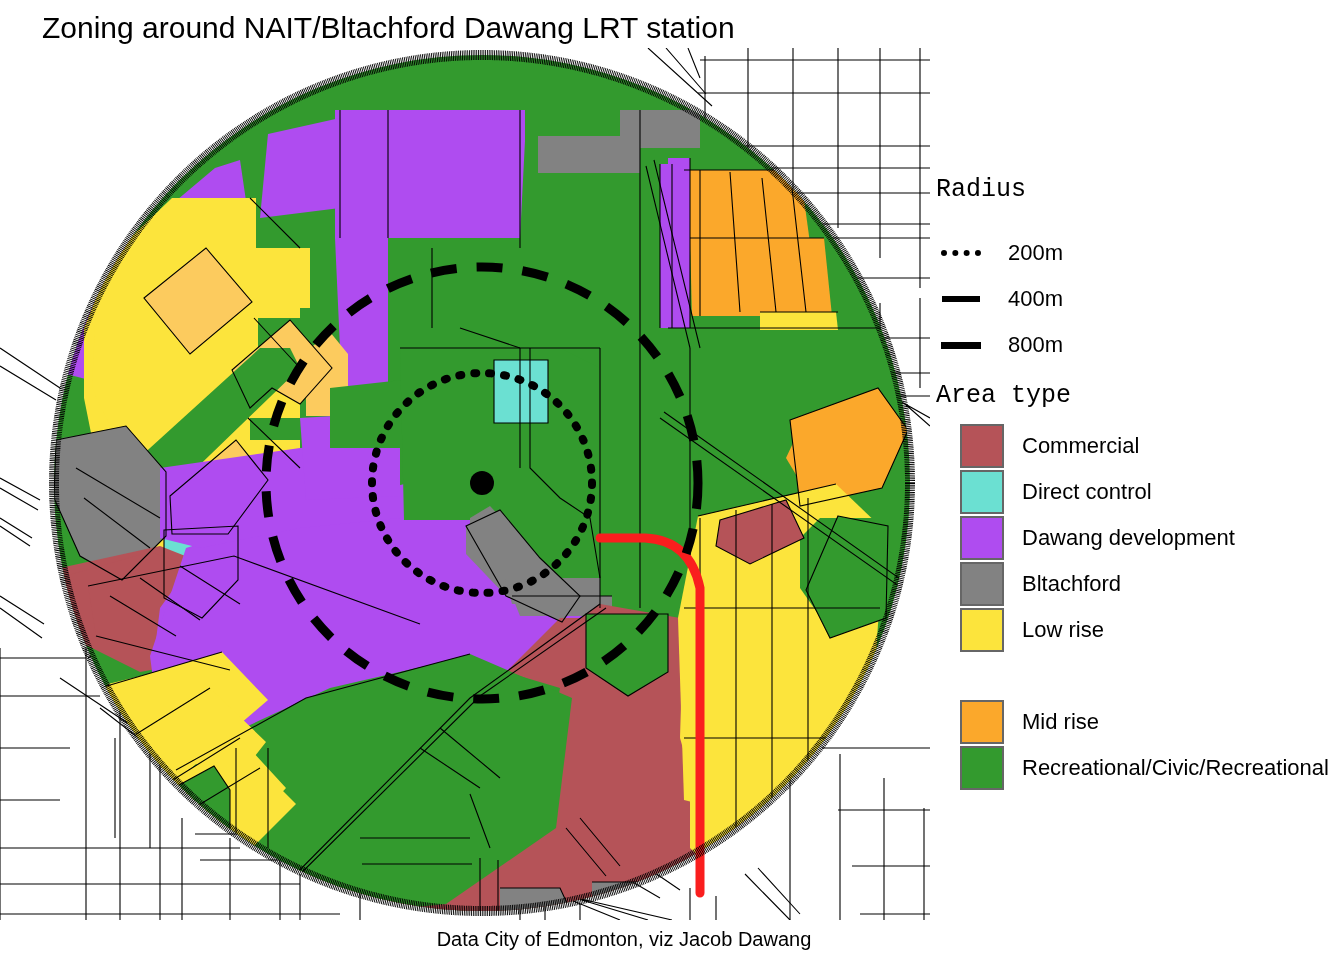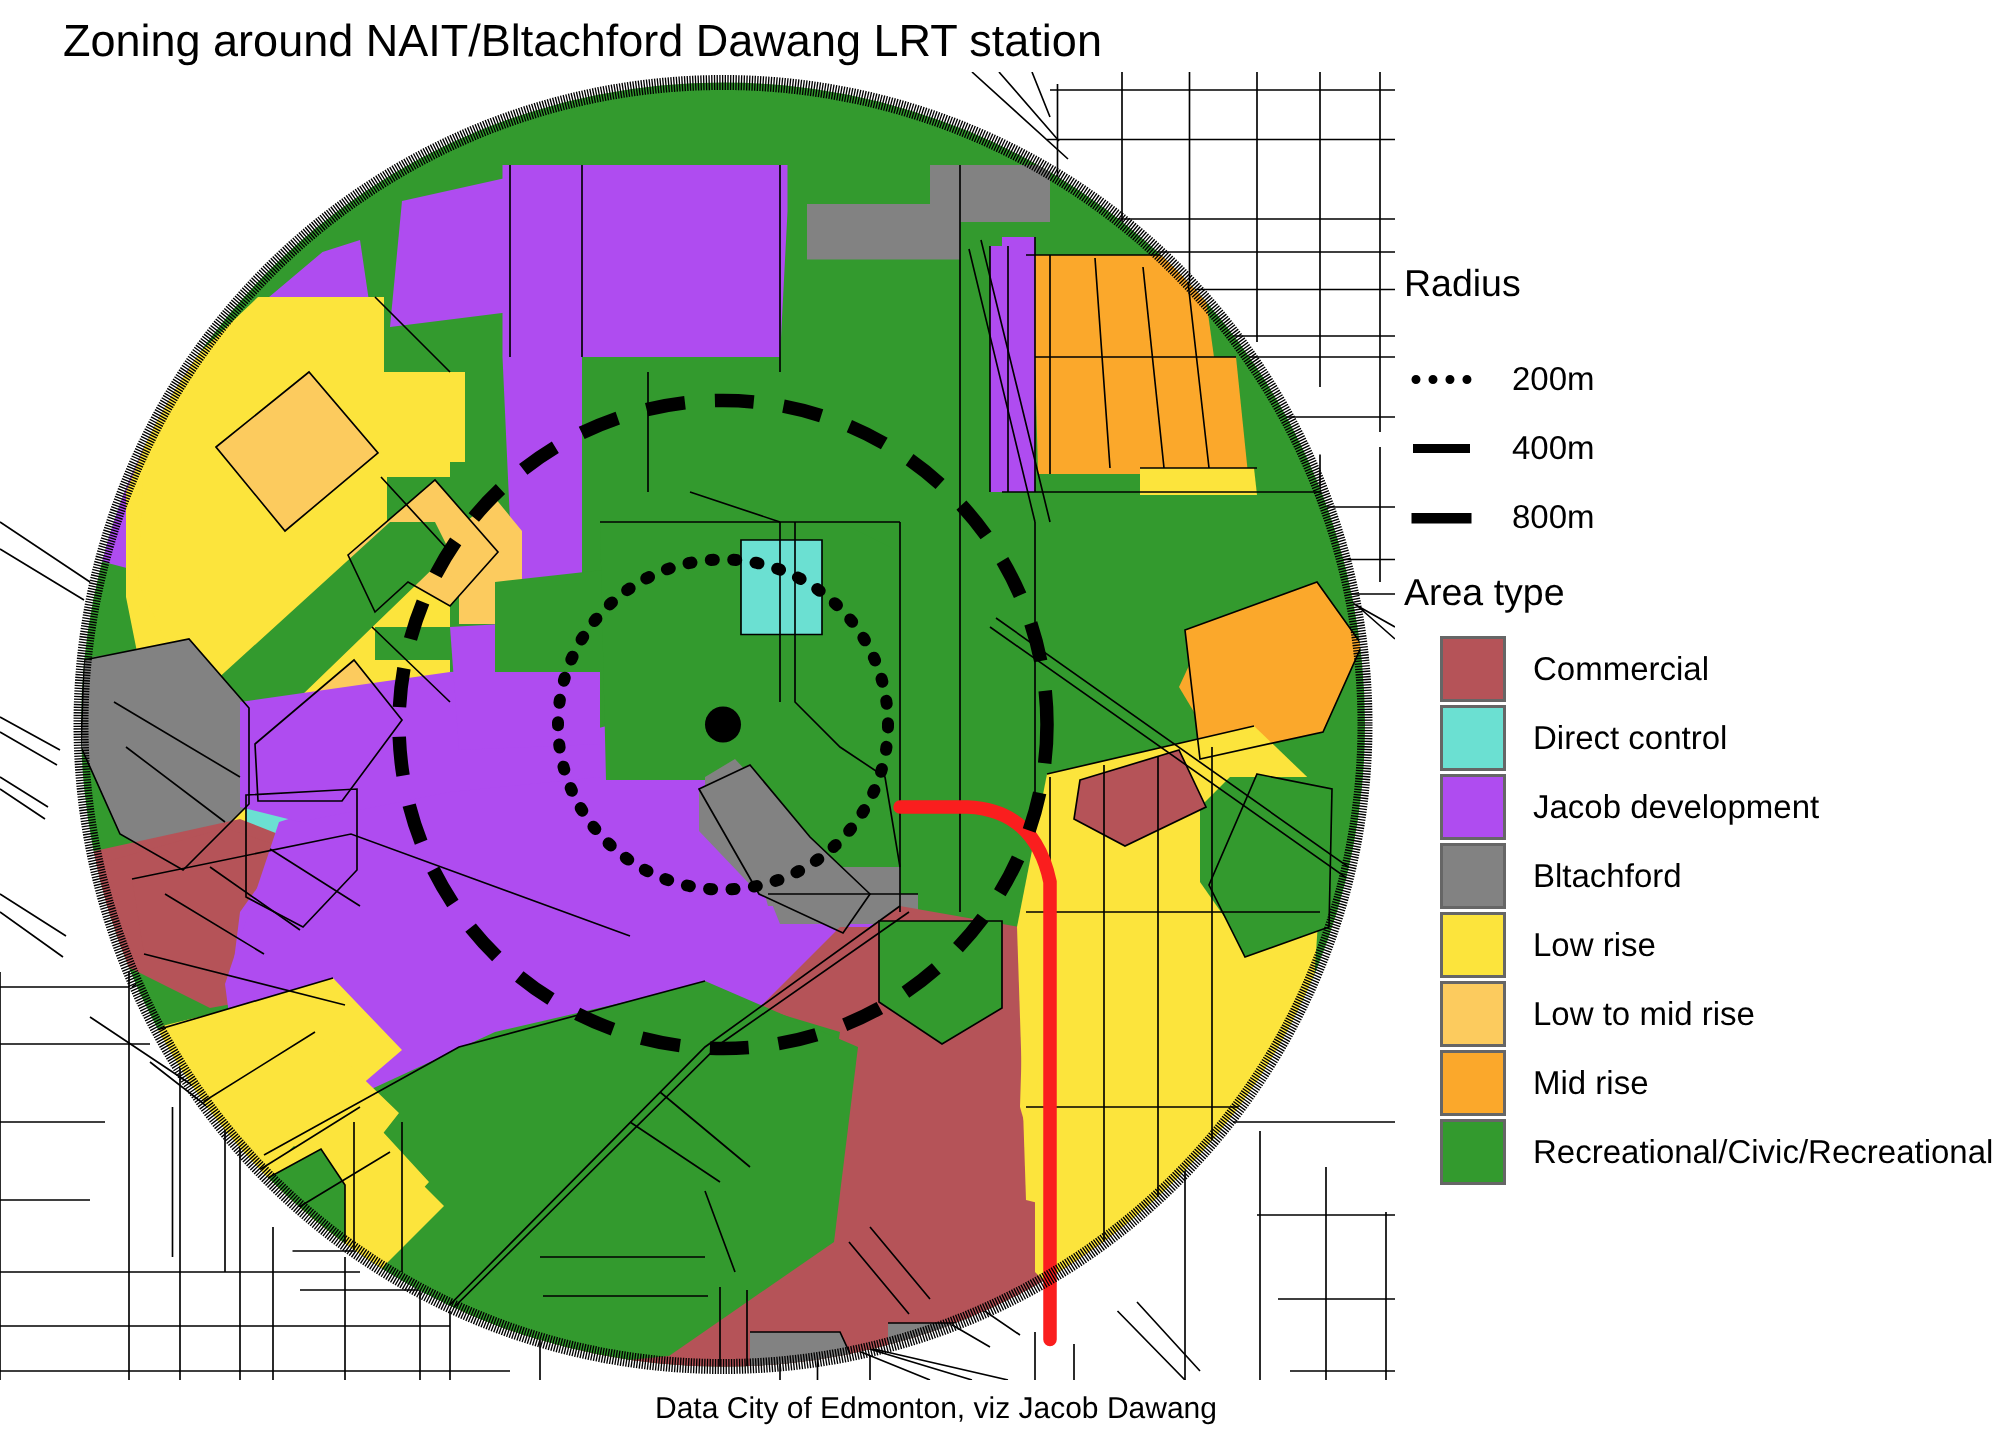--- a/index.html
+++ b/index.html
@@ -49,20 +49,21 @@
     left: 930px;
     top: 48px;
     width: 414px;
     height: 872px;
   }
   .legend-title {
     position: absolute;
     font-size: 25px;
     color: #000000;
     white-space: nowrap;
+    font-family: Liberation Mono, monospace;
   }
   #radius-title { left: 6px; top: 127px; }
   #areatype-title { left: 6px; top: 333px; }
   .radius-row {
     position: absolute;
     left: 0px;
     height: 46px;
     display: flex;
     align-items: center;
   }
@@ -357,37 +358,33 @@
     <span class="area-label">Commercial</span>
   </div>
 
   <div class="area-row" style="top:421px">
     <span class="swatch" style="background-color: rgb(107, 224, 210);"></span>
     <span class="area-label">Direct control</span>
   </div>
 
   <div class="area-row" style="top:467px">
     <span class="swatch" style="background-color: rgb(175, 76, 240);"></span>
-    <span class="area-label">Jacob development</span>
+    <span class="area-label">Dawang development</span>
   </div>
 
   <div class="area-row" style="top:513px">
     <span class="swatch" style="background-color: rgb(130, 130, 130);"></span>
     <span class="area-label">Bltachford</span>
   </div>
 
   <div class="area-row" style="top:559px">
     <span class="swatch" style="background-color: rgb(252, 228, 60);"></span>
     <span class="area-label">Low rise</span>
   </div>
 
-  <div class="area-row" style="top:605px">
-    <span class="swatch" style="background-color: rgb(252, 203, 94);"></span>
-    <span class="area-label">Low to mid rise</span>
-  </div>
 
   <div class="area-row" style="top:651px">
     <span class="swatch" style="background-color: rgb(251, 168, 43);"></span>
     <span class="area-label">Mid rise</span>
   </div>
 
   <div class="area-row" style="top:697px">
     <span class="swatch" style="background-color: rgb(51, 154, 46);"></span>
     <span class="area-label">Recreational/Civic/Recreational</span>
   </div>

